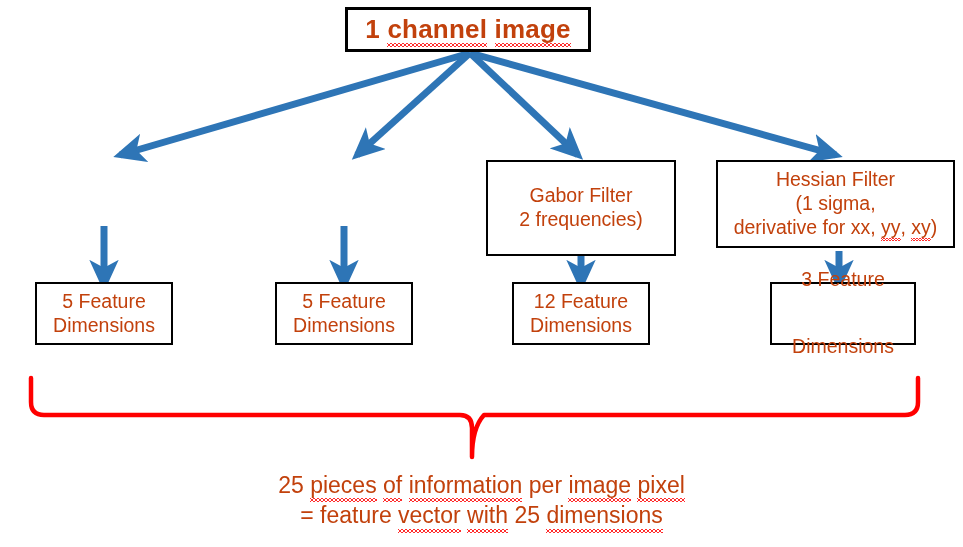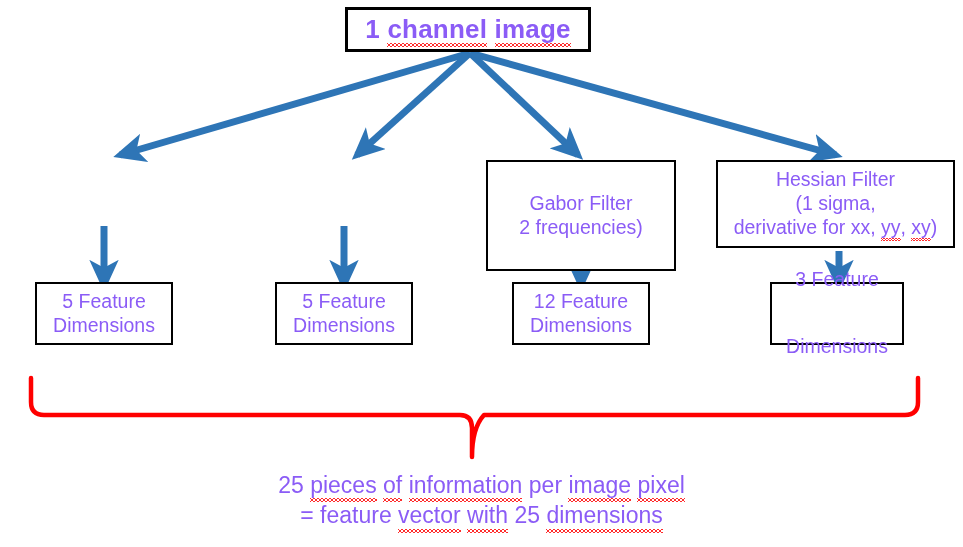--- a/index.html
+++ b/index.html
@@ -7,21 +7,21 @@
     padding: 0;
     background: #ffffff;
   }
   #canvas {
     position: relative;
     width: 963px;
     height: 547px;
     background: #ffffff;
     overflow: hidden;
     font-family: "Liberation Sans", sans-serif;
-    color: #8b5cf6;
+    color: #c2410c;
   }
   #arrow-layer {
     position: absolute;
     left: 0;
     top: 0;
     width: 963px;
     height: 547px;
     pointer-events: none;
   }
   .node-box {
@@ -50,32 +50,32 @@
     font-size: 26px;
     font-weight: bold;
     letter-spacing: 0.2px;
   }
   
   .filter-box {
     font-size: 19.5px;
   }
   #filter-box-0 { left: 8px;   top: 160px; width: 195px; height: 63px; }
   #filter-box-1 { left: 240px; top: 160px; width: 206px; height: 63px; }
-  #filter-box-2 { left: 486px; top: 160px; width: 190px; height: 111px; }
+  #filter-box-2 { left: 486px; top: 160px; width: 190px; height: 96px; }
   #filter-box-3 { left: 716px; top: 160px; width: 239px; height: 88px; }
   
   .dim-box {
     font-size: 19.5px;
     top: 282px;
     height: 63px;
   }
   #dim-box-0 { left: 35px;  width: 138px; }
   #dim-box-1 { left: 275px; width: 138px; }
   #dim-box-2 { left: 512px; width: 138px; }
-  #dim-box-3 { left: 770px; width: 134px; gap: 43px; }
+  #dim-box-3 { left: 770px; width: 146px; gap: 43px; }
   
   #summary {
     position: absolute;
     left: 0;
     top: 470px;
     width: 963px;
     text-align: center;
     font-size: 23px;
     line-height: 1.32;
   }

